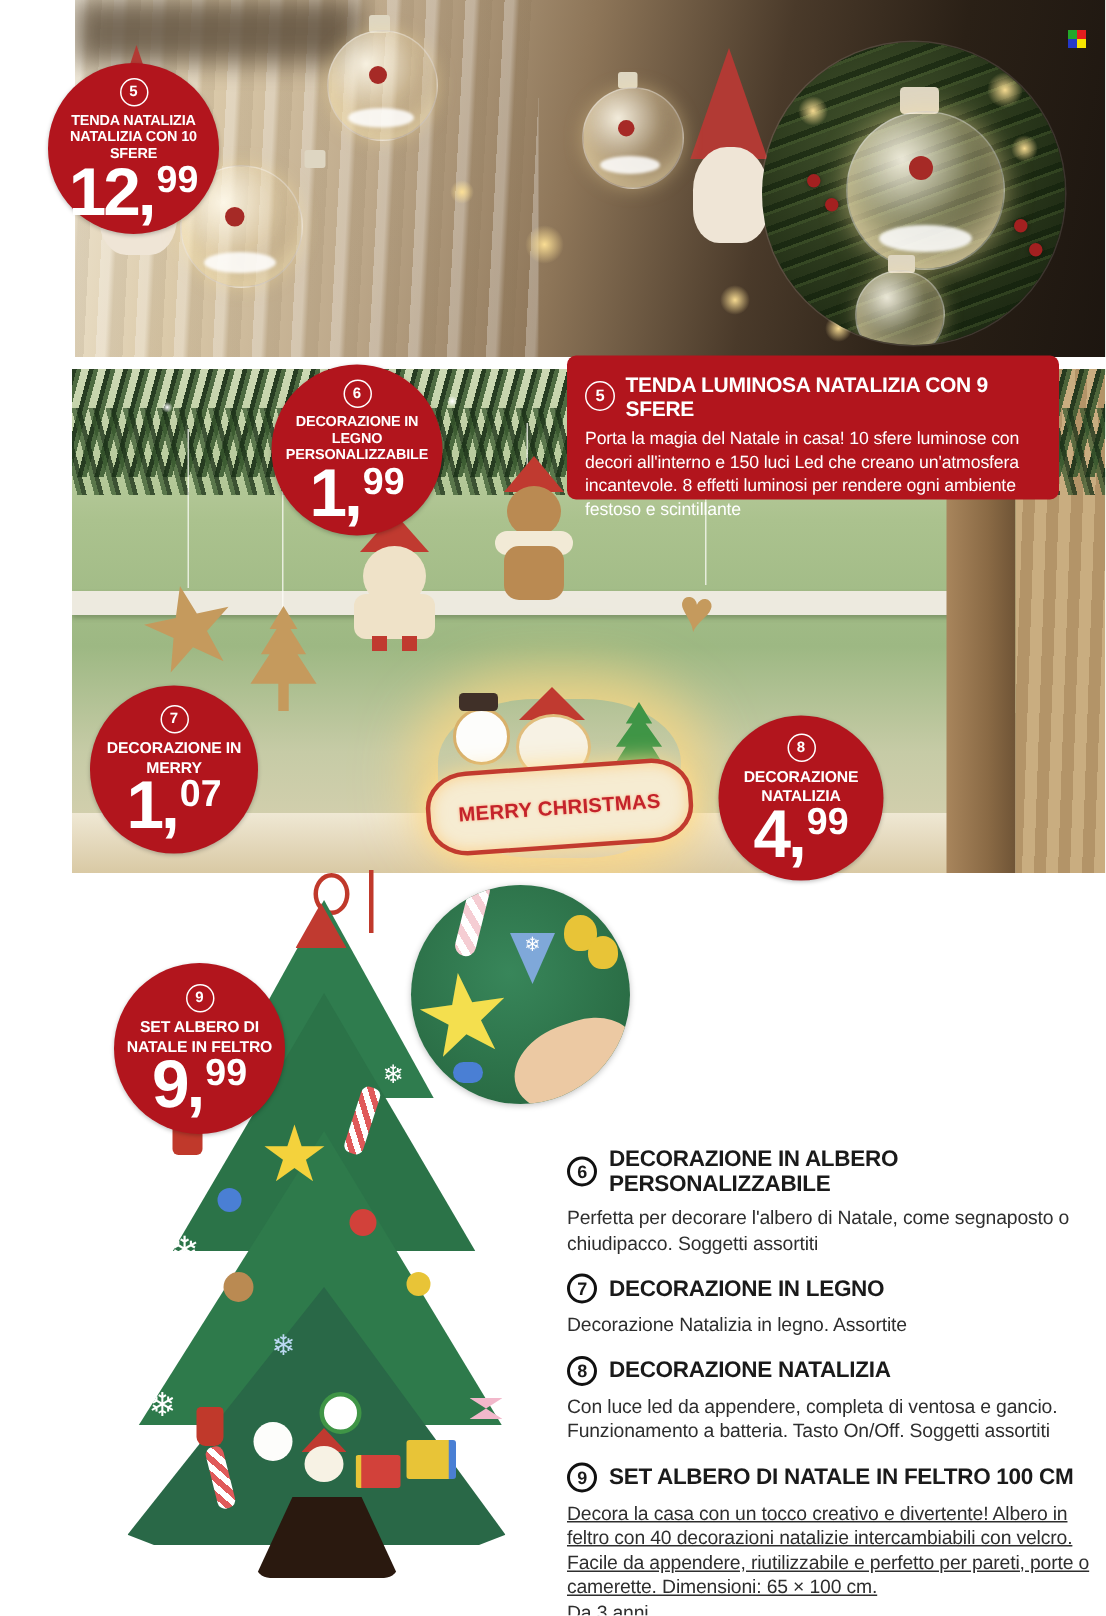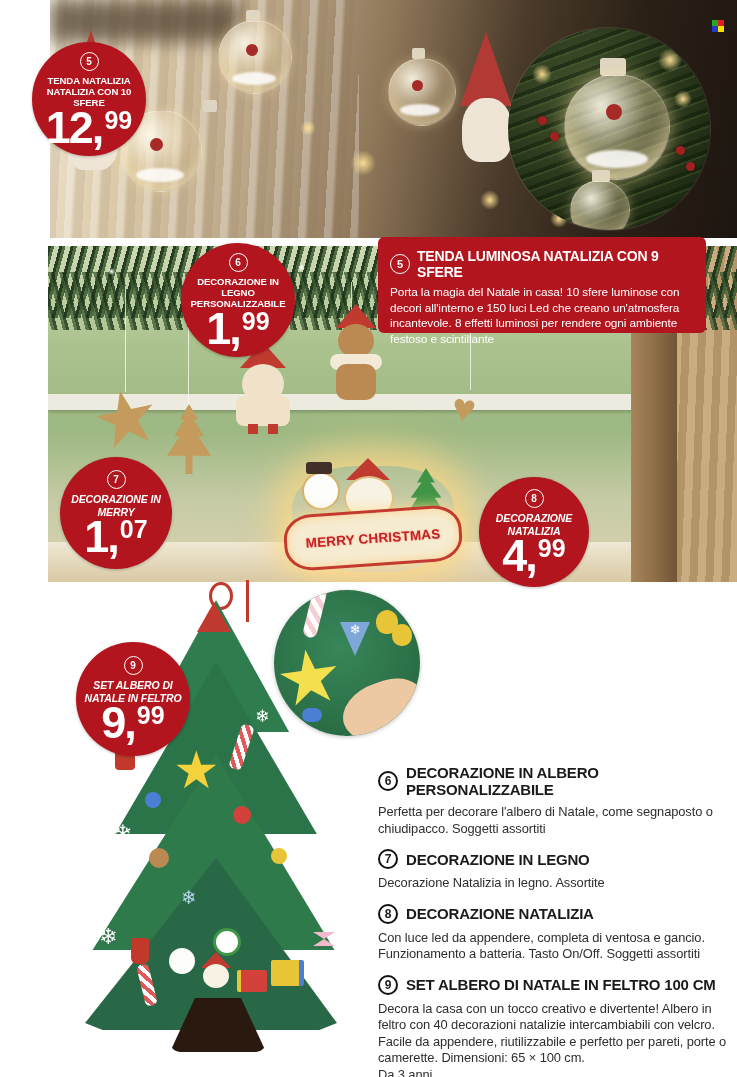--- a/index.html
+++ b/index.html
@@ -18,21 +18,21 @@
                font-size:10px;font-weight:bold;line-height:17px;margin-bottom:4px;}
   .badge .bname{font-weight:bold;font-size:9.6px;line-height:1.18;letter-spacing:-.1px;}
   .badge .bprice{display:flex;align-items:flex-start;margin-top:1px;}
   .badge .pmain{font-size:45px;font-weight:bold;line-height:.82;letter-spacing:-2px;}
   .badge .psup{font-size:25px;font-weight:bold;line-height:.8;margin-left:2px;}
   #badge-5{left:32px;top:42px;width:114px;height:114px;}
   #badge-6{left:181px;top:243px;width:114px;height:114px;}
   #badge-7{left:60px;top:457px;width:112px;height:112px;}
   #badge-8{left:479px;top:477px;width:110px;height:110px;}
   #badge-9{left:76px;top:642px;width:114px;height:114px;}
-  #badge-7 .bname,#badge-8 .bname,#badge-9 .bname{font-size:10.5px;font-style:italic;}
+  #badge-7 .bname,#badge-8 .bname,#badge-9 .bname{font-size:10.5px;}
 
   
   #info-box{position:absolute;left:378px;top:237px;width:328px;height:96px;background:#b2151d;
             border-radius:6px;color:#fff;box-sizing:border-box;padding:11px 12px;z-index:25;}
   #info-box .ih{display:flex;align-items:center;gap:7px;font-weight:bold;font-size:14px;letter-spacing:-.2px;}
   #info-box .inum{flex:none;width:18px;height:18px;border:1.6px solid #fff;border-radius:50%;
                   text-align:center;font-size:11px;line-height:18px;}
   #info-box .ibody{font-size:11.8px;line-height:1.33;margin-top:5px;letter-spacing:-.1px;}
 
   
@@ -384,18 +384,18 @@
     <div class="detail-h">
       <span class="dnum">8</span>
       <span>DECORAZIONE NATALIZIA</span>
     </div>
     <p class="detail-p">Con luce led da appendere, completa di ventosa e gancio. Funzionamento a batteria. Tasto On/Off. Soggetti assortiti</p>
 
     <div class="detail-h">
       <span class="dnum">9</span>
       <span>SET ALBERO DI NATALE IN FELTRO 100 CM</span>
     </div>
-    <p class="detail-p" style="margin-bottom:0;">Decora la casa con un tocco creativo e divertente! Albero in feltro con 40 decorazioni natalizie intercambiabili con velcro. Facile da appendere, riutilizzabile e perfetto per pareti, porte o camerette. Dimensioni: 65 × 100 cm.</p>
+    <p class="detail-p" style="margin-bottom:0;text-decoration:underline;">Decora la casa con un tocco creativo e divertente! Albero in feltro con 40 decorazioni natalizie intercambiabili con velcro. Facile da appendere, riutilizzabile e perfetto per pareti, porte o camerette. Dimensioni: 65 × 100 cm.</p>
     <p class="detail-p">Da 3 anni</p>
 
   </div>
 
 </div>
 
 </body></html>

